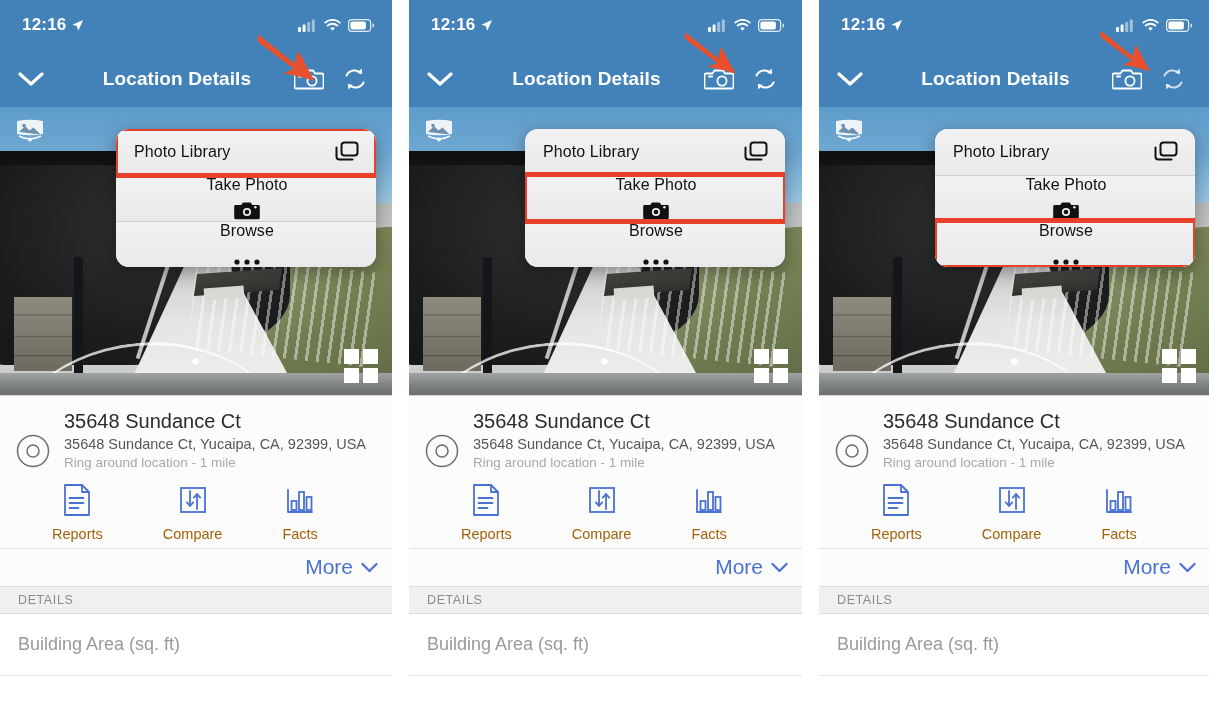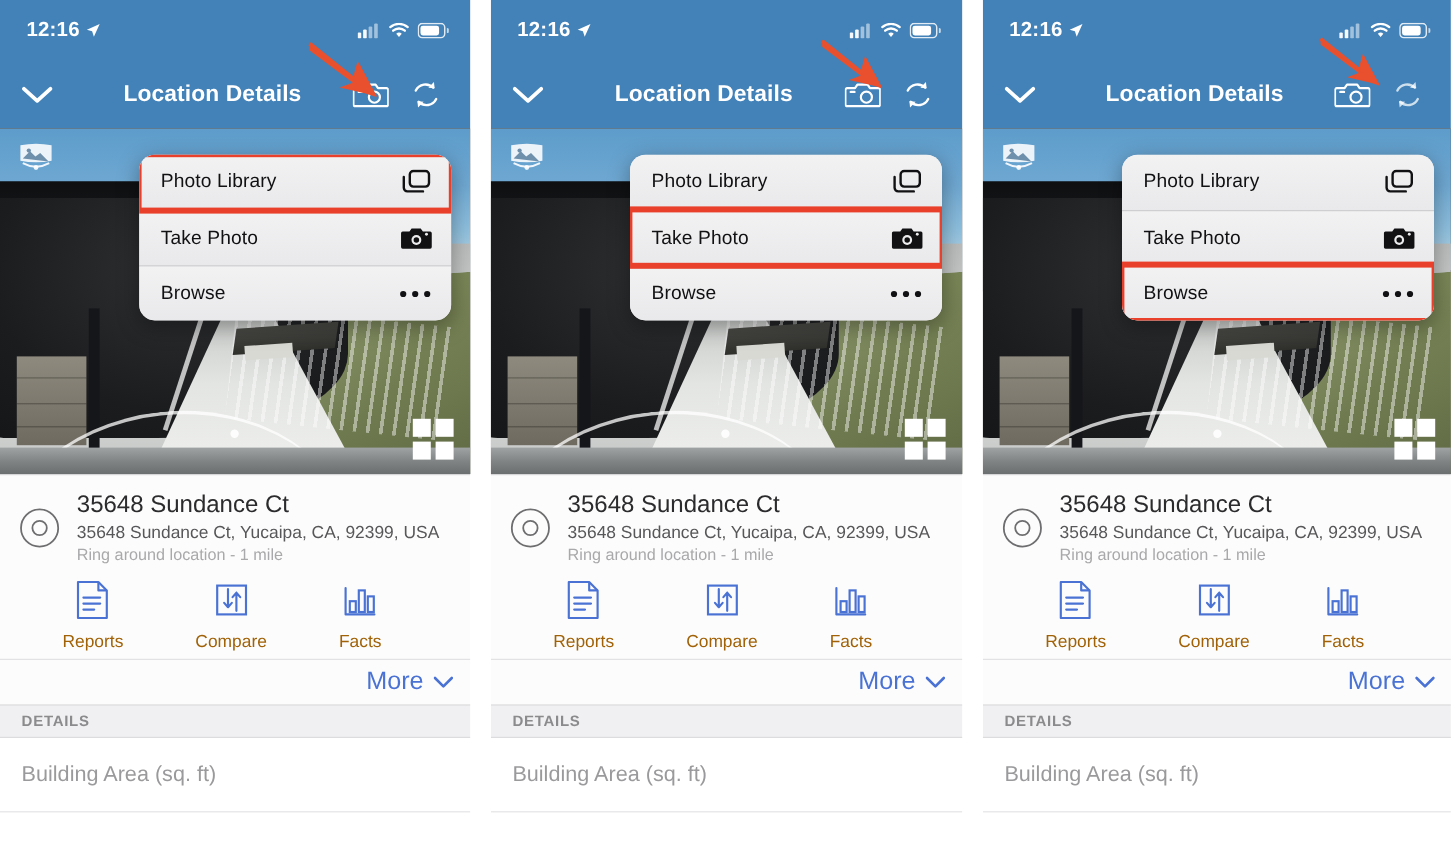--- a/index.html
+++ b/index.html
@@ -204,41 +204,41 @@
   .menu-item {
     position: relative;
     height: 46px;
     display: flex;
     align-items: center;
     justify-content: space-between;
     padding: 0 16px 0 18px;
     background: linear-gradient(180deg, #f2f2f3 0%, #e9e9eb 100%);
     cursor: pointer;
   }
-  .menu-item + .menu-item { border-top: 1px solid #cfcfd2; }
+  .menu-item + .menu-item { border-top: 1px solid #cfcfd2; flex-direction: column; }
   .menu-item .label {
     font-size: 16px;
     color: #111113;
     letter-spacing: .1px;
   }
   .menu-item .glyph { display: flex; align-items: center; }
   .menu-item.hl {
     outline: 5px solid #e8402a;
     outline-offset: -2px;
     z-index: 3;
   }
 
   
   .info {
     background: #fcfcfc;
     border-top: 1px solid #d6d6d8;
   }
   .info-head {
     display: flex;
-    align-items: center;
+    align-items: flex-end;
     padding: 14px 14px 0 16px;
     gap: 14px;
   }
   .ring-icon { flex: 0 0 auto; margin-top: 4px; }
   .addr-block { flex: 1 1 auto; min-width: 0; }
   .addr-title {
     font-size: 20px;
     color: #2b2b2d;
     line-height: 1.15;
     margin-bottom: 2px;
@@ -280,21 +280,21 @@
   
   .details-head {
     background: #f0f0f2;
     border-top: 1px solid #dcdcde;
     border-bottom: 1px solid #dcdcde;
     height: 28px;
     display: flex; align-items: center;
     padding-left: 18px;
   }
   .details-head .txt {
-    font-size: 12.5px; color: #8b8b8d; letter-spacing: .6px; font-weight: bold;
+    font-size: 12.5px; color: #8b8b8d; letter-spacing: .6px;
   }
   .details-row {
     height: 62px;
     display: flex; align-items: center;
     padding-left: 18px;
     background: #ffffff;
     border-bottom: 1px solid #e4e4e6;
   }
   .details-row .txt { font-size: 18px; color: #9a9a9c; }
 </style>

